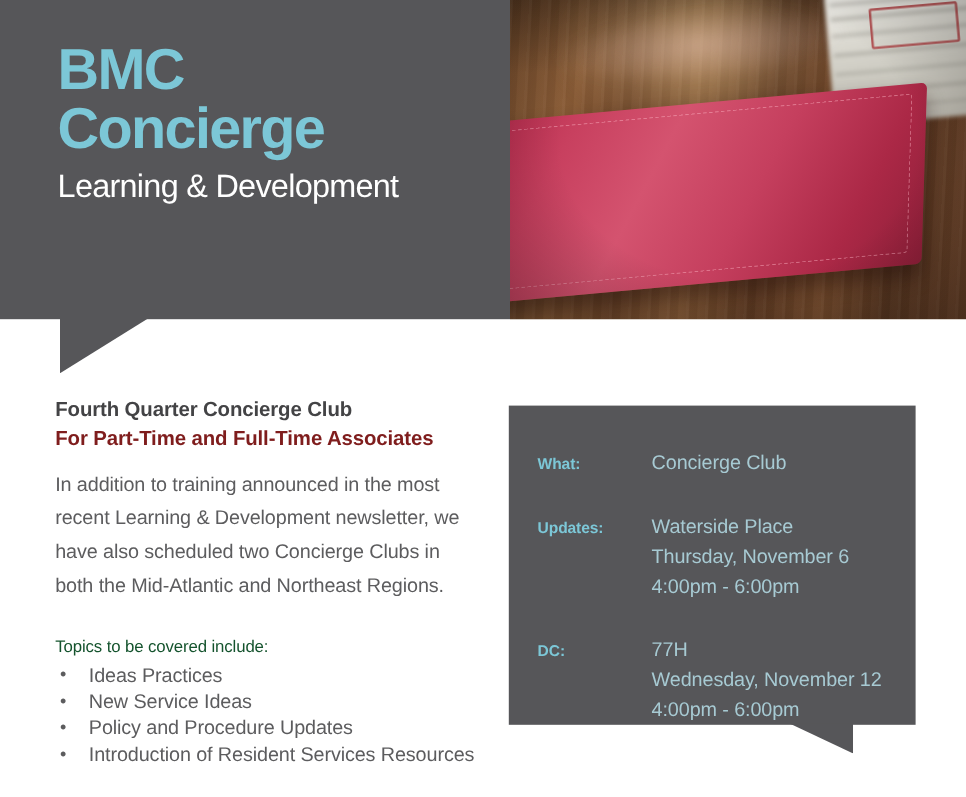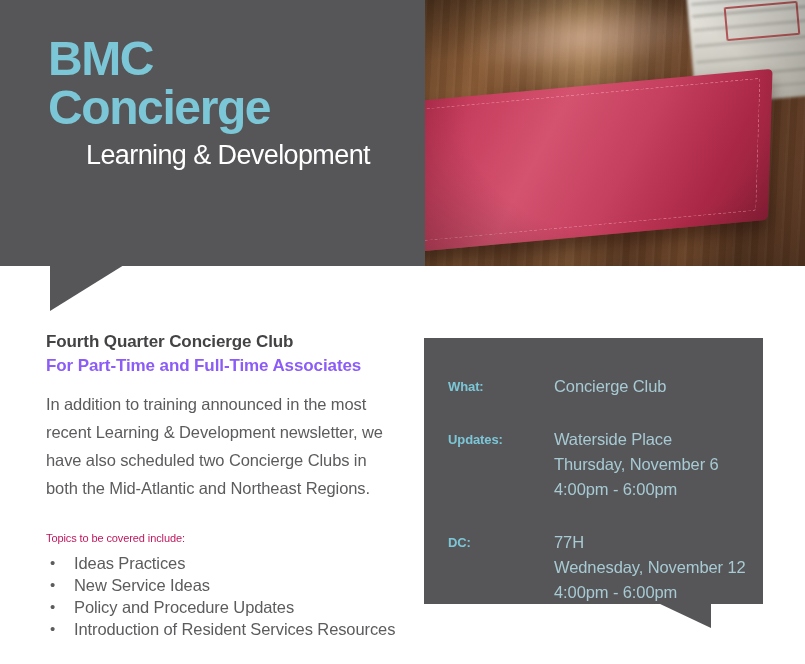--- a/index.html
+++ b/index.html
@@ -196,35 +196,35 @@
     font-size: 17px;
     font-weight: bold;
     color: #434345;
     letter-spacing: -0.1px;
     line-height: 24px;
     margin: 0;
   }
   .heading-2 {
     font-size: 17px;
     font-weight: bold;
-    color: #8b5cf6;
+    color: #7f1d1d;
     letter-spacing: -0.1px;
     line-height: 24px;
     margin: 0 0 12px 0;
   }
   .body-copy {
     font-size: 16.5px;
     color: #5c5c5e;
     line-height: 28px;
     margin: 0;
     letter-spacing: -0.1px;
   }
   .topics-lead {
-    font-size: 11px;
-    color: #be185d;
+    font-size: 14px;
+    color: #14532d;
     line-height: 28px;
     margin: 22px 0 0 0;
     letter-spacing: -0.1px;
   }
   ul.topics {
     list-style: none;
     margin: 0;
     padding: 0;
   }
   ul.topics li {
@@ -283,21 +283,21 @@
     color: #7cc7d7;
     line-height: 25px;
     letter-spacing: -0.1px;
   }
   .info-value {
     font-size: 16.5px;
     color: #a7cad3;
     line-height: 25px;
     letter-spacing: -0.1px;
   }
-  .info-value div { white-space: nowrap; margin-left: 11px; }
+  .info-value div { white-space: nowrap; }
 
   
   .brand {
     position: absolute;
     left: 48px;
     top: 34px;
     width: 360px;
   }
   .brand-title {
     color: #7cc7d7;
@@ -307,21 +307,20 @@
     letter-spacing: -1.4px;
     margin: 0;
   }
   .brand-sub {
     color: #ffffff;
     font-size: 27px;
     font-weight: normal;
     line-height: 34px;
     letter-spacing: -0.6px;
     margin: 6px 0 0 0;
-    text-align: center;
   }
 </style>
 </head>
 <body>
 
 <div class="page">
 
   <div class="header-band">
 
     <div class="header-dark">

